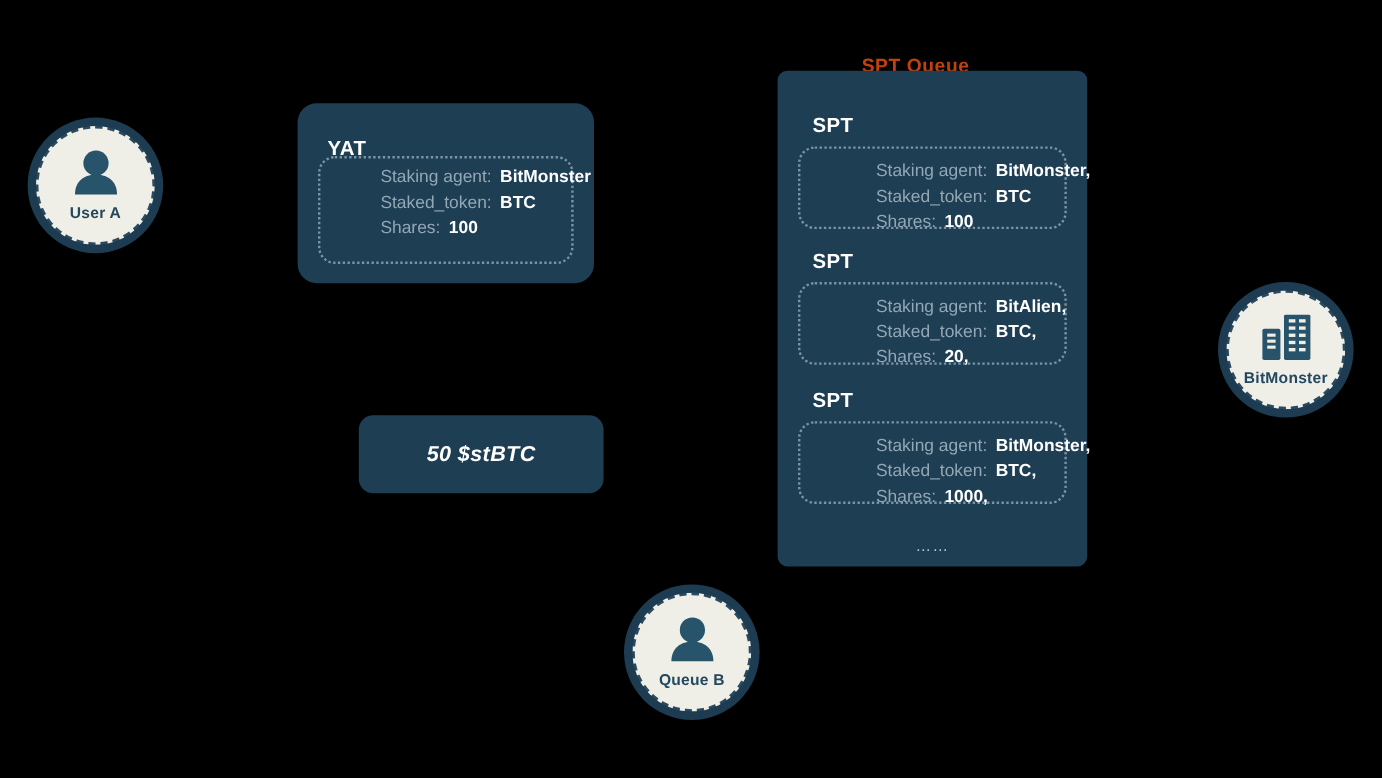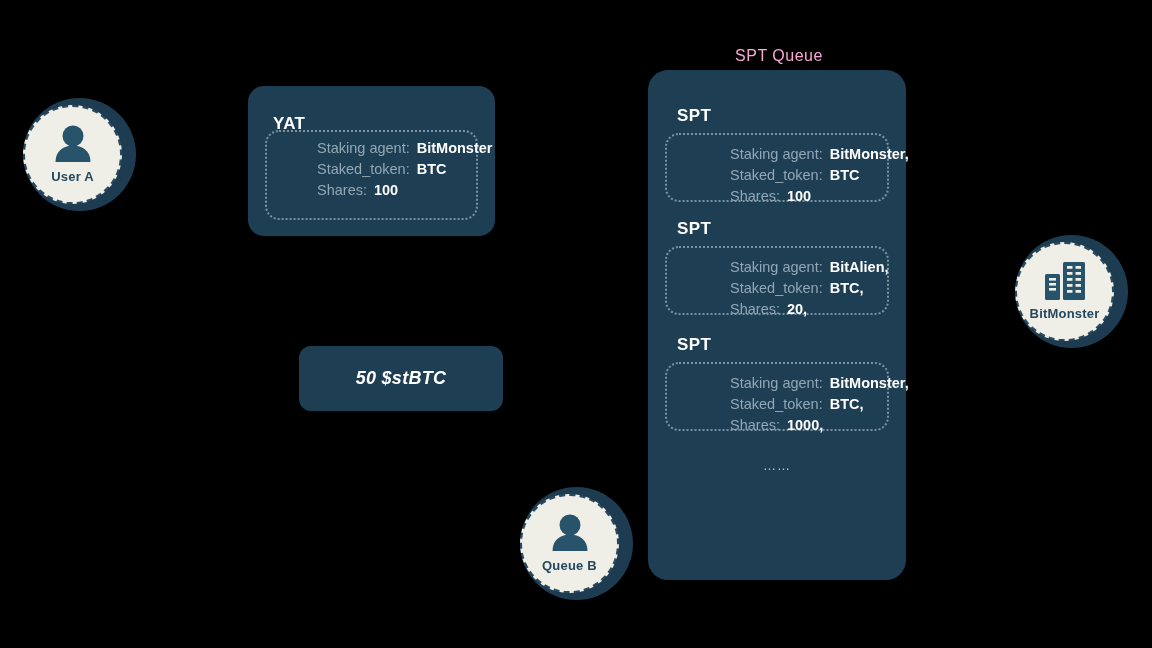--- a/index.html
+++ b/index.html
@@ -95,36 +95,36 @@
     color: #ffffff;
     font-size: 18px;
     font-weight: bold;
     font-style: italic;
     letter-spacing: 0.3px;
   }
 
   
   #queue-title {
     position: absolute;
-    left: 650px;
+    left: 634px;
     top: 47px;
     width: 258px;
     text-align: center;
-    color: #f9a8d4;
+    color: #c2410c;
     font-size: 16px;
-    font-weight: normal;
+    font-weight: bold;
     letter-spacing: 0.5px;
   }
 
   #queue-card {
     left: 648px;
-    top: 70px;
+    top: 59px;
     width: 258px;
-    height: 510px;
-    border-radius: 20px;
+    height: 413px;
+    border-radius: 8px;
   }
 
   .spt-item { position: absolute; left: 17px; width: 224px; }
   .spt-item .card-title { position: relative; display: block; margin-left: 12px; }
   .spt-item .panel {
     position: relative;
     margin-top: 7px;
     height: 69px;
   }
   .spt-item .rows {
@@ -148,20 +148,21 @@
     letter-spacing: 1px;
   }
 
   
   .badge {
     position: absolute;
     border-radius: 50%;
     background: #1d3c51;
     display: flex;
     align-items: center;
+    justify-content: center;
   }
   .badge-inner {
     border-radius: 50%;
     background: #efefe7;
     border: 2px dashed #2b4a60;
     display: flex;
     flex-direction: column;
     align-items: center;
     justify-content: center;
     gap: 2px;

